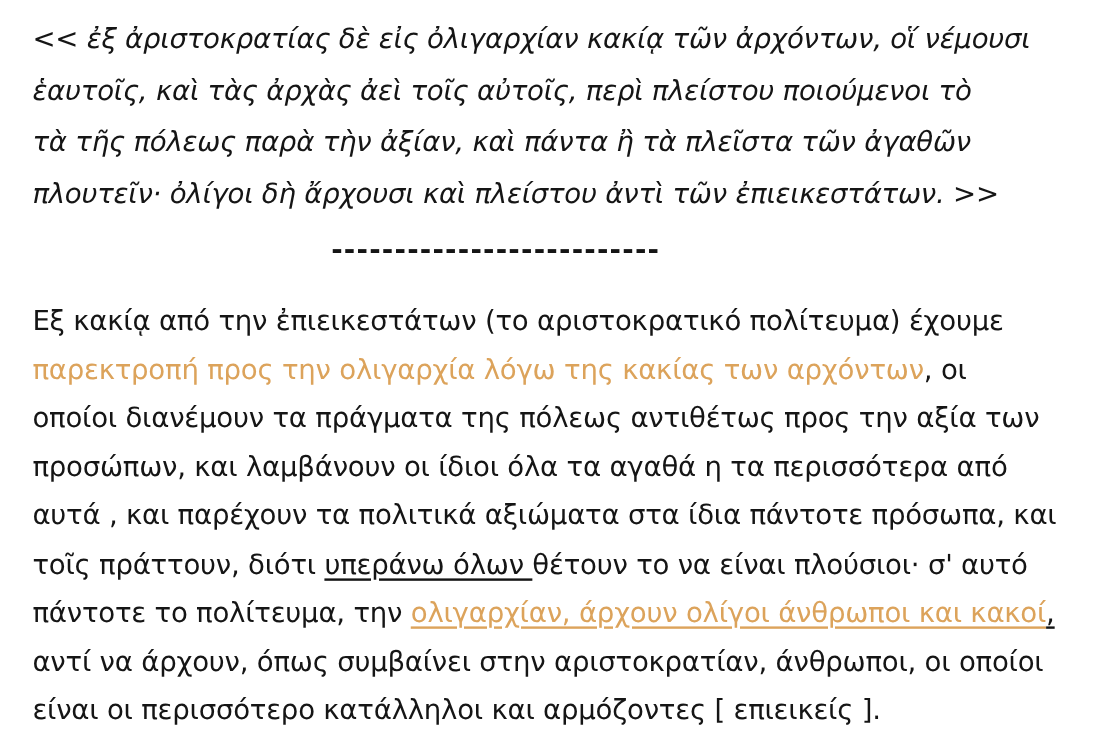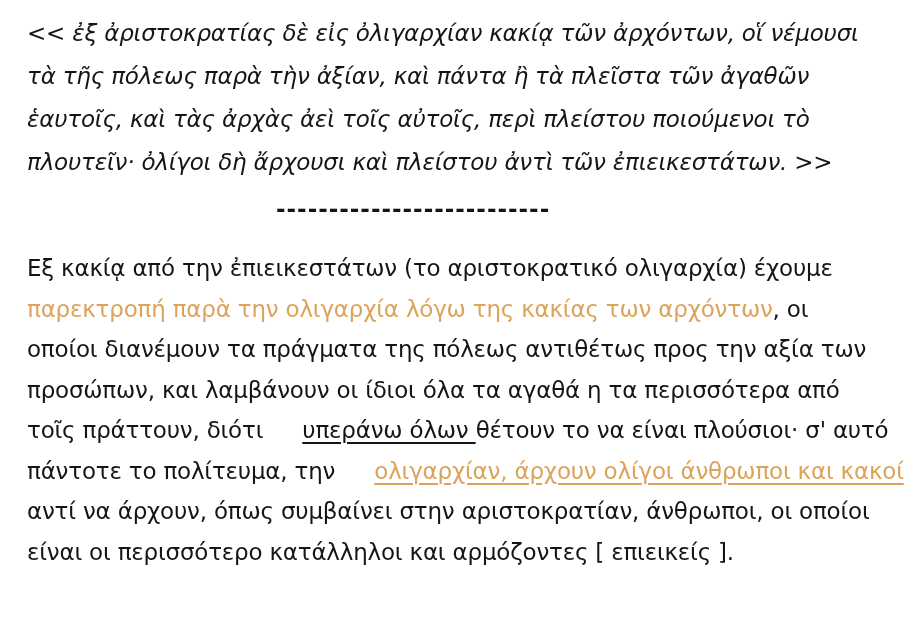--- a/index.html
+++ b/index.html
@@ -51,42 +51,42 @@
     line-height: 40.5px;
     letter-spacing: -0.2px;
   }
   .bold {
     font-weight: normal;
   }
   .underline {
     text-decoration: underline;
     text-decoration-thickness: 2px;
     text-underline-offset: 4px;
-    margin-left: 32px;
   }
   .accent {
     color: var(--accent, #dca35b);
   }
 </style>
 </head>
 <body style="background: rgb(255, 255, 255); color: rgb(21, 21, 21);">
 
 <div class="page">
   <div class="quote">
       <div class="line"><span>&lt;&lt;  </span><span class="bold">ἐξ ἀριστοκρατίας δὲ εἰς ὀλιγαρχίαν κακίᾳ τῶν ἀρχόντων</span><span>, οἵ νέμουσι</span></div>
+      <div class="line"><span>ἑαυτοῖς, καὶ τὰς ἀρχὰς ἀεὶ τοῖς αὐτοῖς, περὶ πλείστου ποιούμενοι τὸ</span></div>
       <div class="line"><span>τὰ τῆς πόλεως παρὰ τὴν ἀξίαν, καὶ πάντα ἢ τὰ πλεῖστα τῶν ἀγαθῶν</span></div>
-      <div class="line"><span>ἑαυτοῖς, καὶ τὰς ἀρχὰς ἀεὶ τοῖς αὐτοῖς, περὶ πλείστου ποιούμενοι τὸ</span></div>
       <div class="line"><span>πλουτεῖν· </span><span class="bold">ὀλίγοι δὴ ἄρχουσι καὶ πλείστου</span><span> ἀντὶ τῶν ἐπιεικεστάτων. &gt;&gt;</span></div>
     </div>
 
   <div class="divider">--------------------------</div>
 
   <div class="body-text">
-      <div class="line"><span>Εξ κακίᾳ </span><span class="bold">από την ἐπιεικεστάτων</span><span> (το αριστοκρατικό ολιγαρχία) έχουμε</span></div>
-      <div class="line"><span class="bold accent">παρεκτροπή παρὰ την ολιγαρχία λόγω της κακίας των αρχόντων</span><span>, οι</span></div>
+      <div class="line"><span>Εξ κακίᾳ </span><span class="bold">από την ἐπιεικεστάτων</span><span> (το αριστοκρατικό πολίτευμα) έχουμε</span></div>
+      <div class="line"><span class="bold accent">παρεκτροπή προς την ολιγαρχία λόγω της κακίας των αρχόντων</span><span>, οι</span></div>
       <div class="line"><span>οποίοι διανέμουν τα πράγματα της πόλεως αντιθέτως προς την αξία των</span></div>
       <div class="line"><span>προσώπων, και λαμβάνουν οι ίδιοι όλα τα αγαθά η τα περισσότερα από</span></div>
+      <div class="line"><span>αυτά , και παρέχουν τα πολιτικά αξιώματα στα ίδια πάντοτε πρόσωπα, και</span></div>
       <div class="line"><span>τοῖς πράττουν, διότι </span><span class="bold underline">υπεράνω όλων </span><span class="bold">θέτουν το να είναι πλούσιοι·</span><span> σ' αυτό</span></div>
       <div class="line"><span>πάντοτε το πολίτευμα, την </span><span class="bold underline accent">ολιγαρχίαν, άρχουν ολίγοι άνθρωποι και κακοί</span><span class="underline">,</span></div>
       <div class="line"><span>αντί να άρχουν, όπως συμβαίνει στην αριστοκρατίαν, άνθρωποι, οι οποίοι</span></div>
       <div class="line"><span>είναι οι περισσότερο κατάλληλοι και αρμόζοντες [ </span><span class="bold">επιεικείς ].</span></div>
     </div>
 </div>
 
 </body></html>

